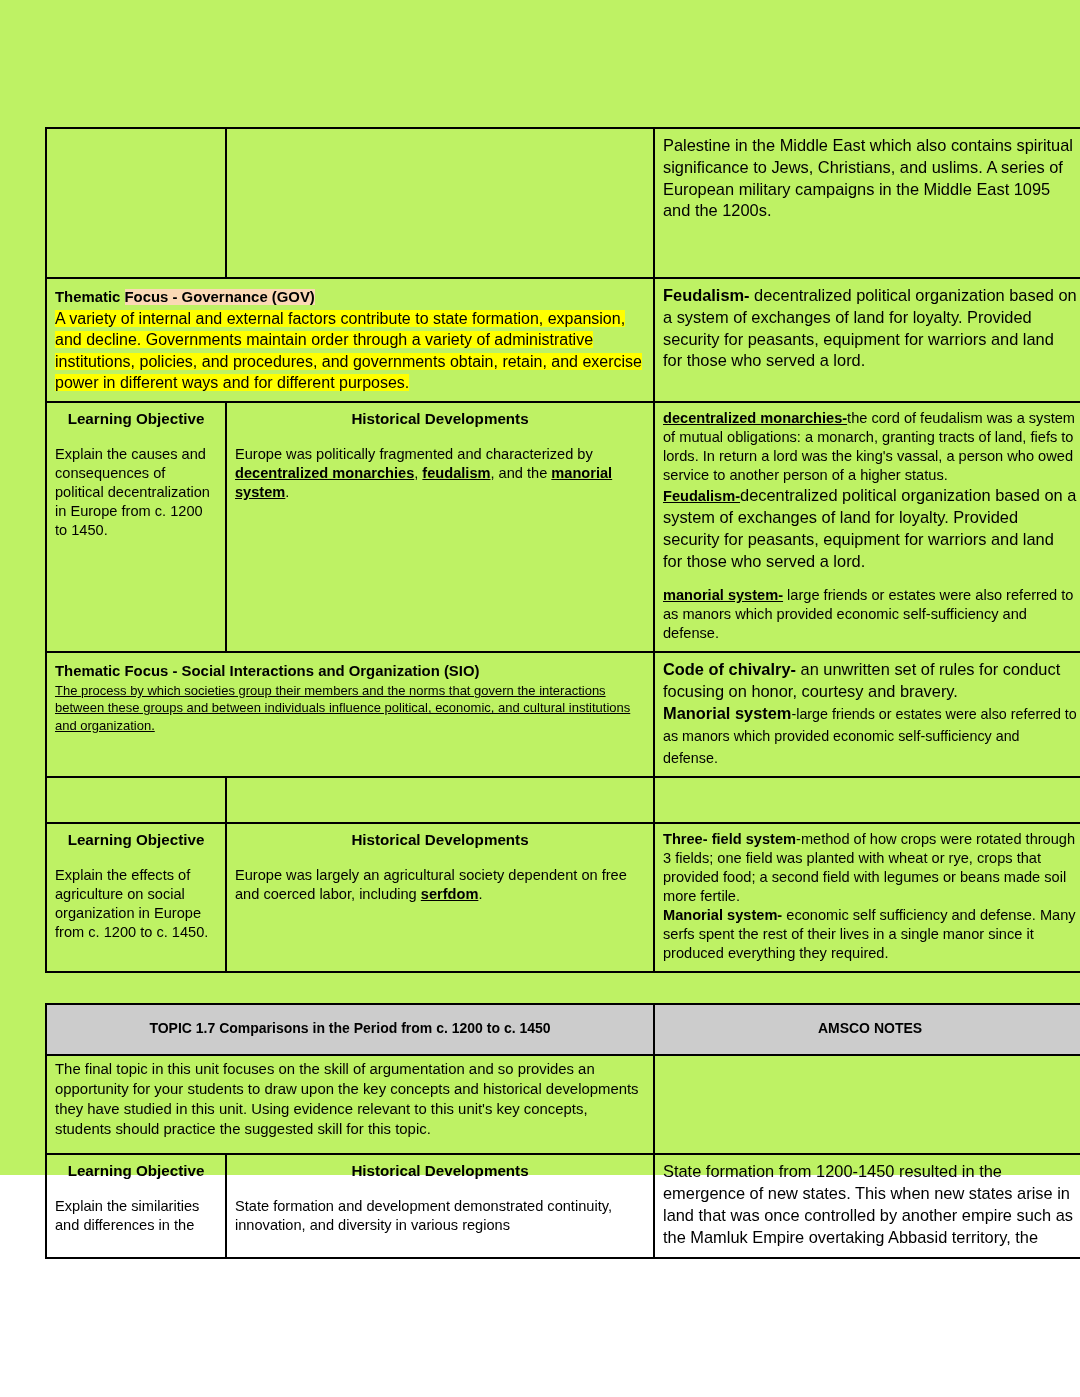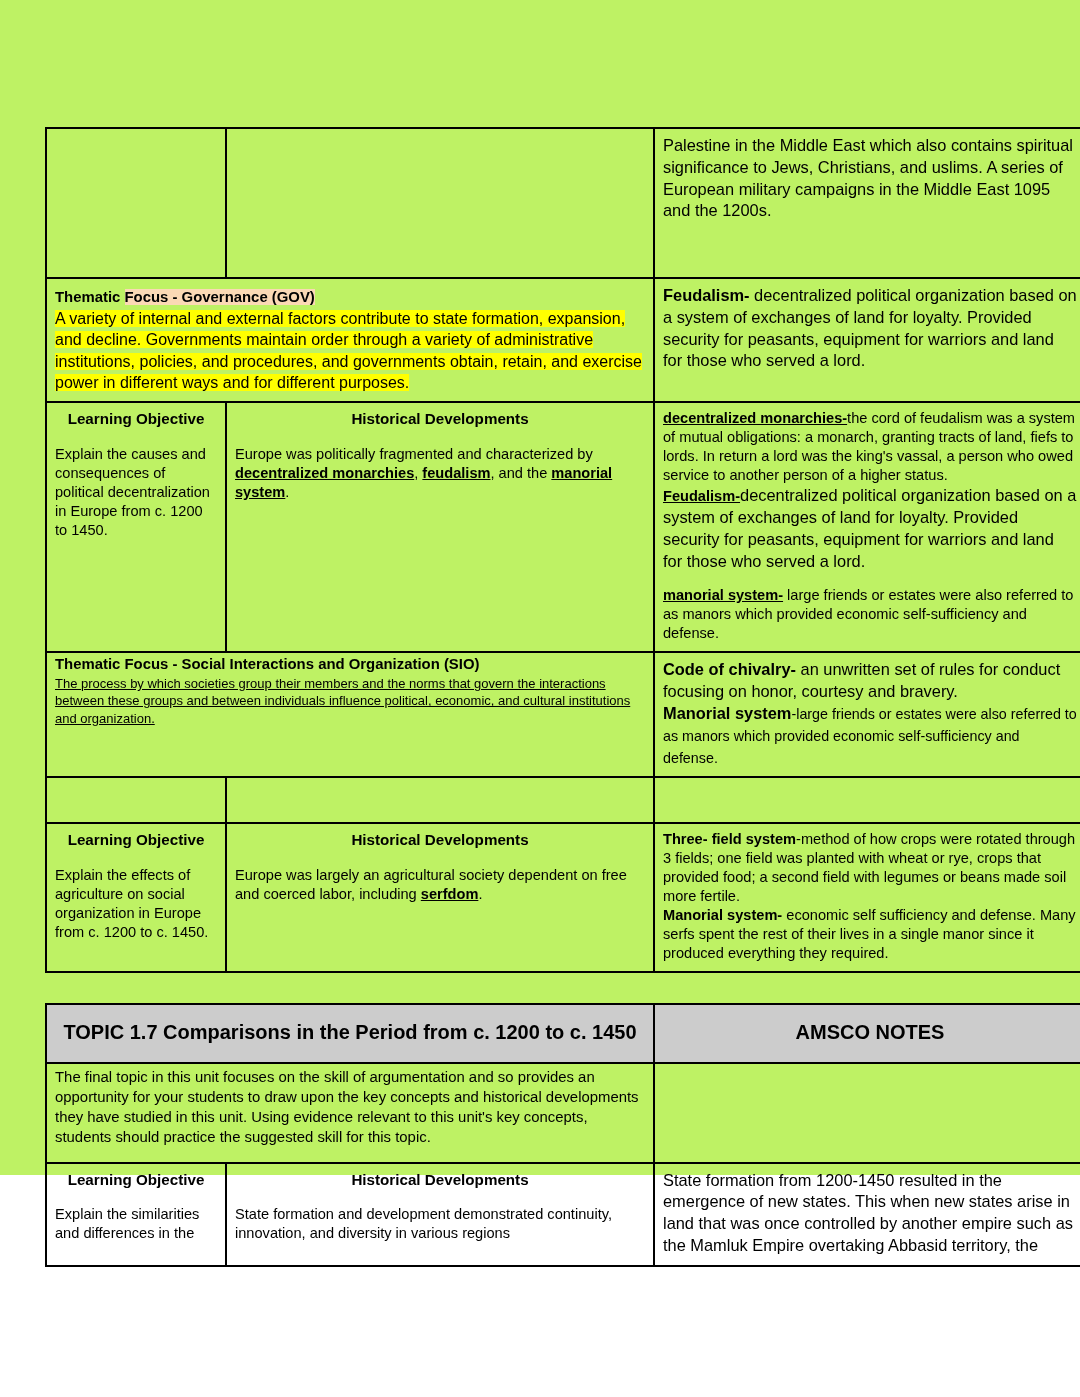--- a/index.html
+++ b/index.html
@@ -84,21 +84,21 @@
   .hl-yellow { background: #ffff00; }
   .hl-peach  { background: #fbd9b5; }
 
   .row-tall-empty { height: 46px; }
 
   
   .banner td {
     background: #cccccc;
     text-align: center;
     font-weight: bold;
-    font-size: 20px;
+    font-size: 14px;
     line-height: 1.35;
     padding: 14px 10px 16px 10px;
     vertical-align: middle;
   }
 
   .para { margin: 0; }
   .gap { display: block; height: 14px; }
 </style>
 </head>
 <body>
@@ -146,21 +146,21 @@
         </td>
         <td class="notes-cell">
           <p class="para"><span class="bu">decentralized monarchies-</span><span>the cord of feudalism was a system of mutual obligations: a monarch, granting tracts of land, fiefs to lords. In return a lord was the king's vassal, a person who owed service to another person of a higher status.</span></p>
           <p class="para"><span class="bu">Feudalism-</span><span class="big">decentralized political organization based on a system of exchanges of land for loyalty. Provided security for peasants, equipment for warriors and land for those who served a lord.</span></p>
           <span class="gap"></span>
           <p class="para"><span class="bu">manorial system-</span><span> large friends or estates were also referred to as manors which provided economic self-sufficiency and defense.</span></p>
         </td>
       </tr>
 
       <tr>
-        <td colspan="2" style="padding-top:2px;">
+        <td colspan="2" style="padding-top:9px;">
           <div style="font-size:14.9px;line-height:1.33;">
             <b>Thematic Focus - Social Interactions and Organization (SIO)</b>
           </div>
           <div style="font-size:13px;line-height:1.335;text-decoration:underline;">The process by which societies group their members and the norms that govern the interactions between these groups and between individuals influence political, economic, and cultural institutions and organization.</div>
         </td>
         <td class="notes-cell lg">
           <p class="para"><b>Code of chivalry-</b><span> an unwritten set of rules for conduct focusing on honor, courtesy and bravery.</span></p>
           <p class="para"><b>Manorial system</b><span class="notes-cell" style="font-size:14.3px;">-large friends or estates were also referred to as manors which provided economic self-sufficiency and defense.</span></p>
         </td>
       </tr>

